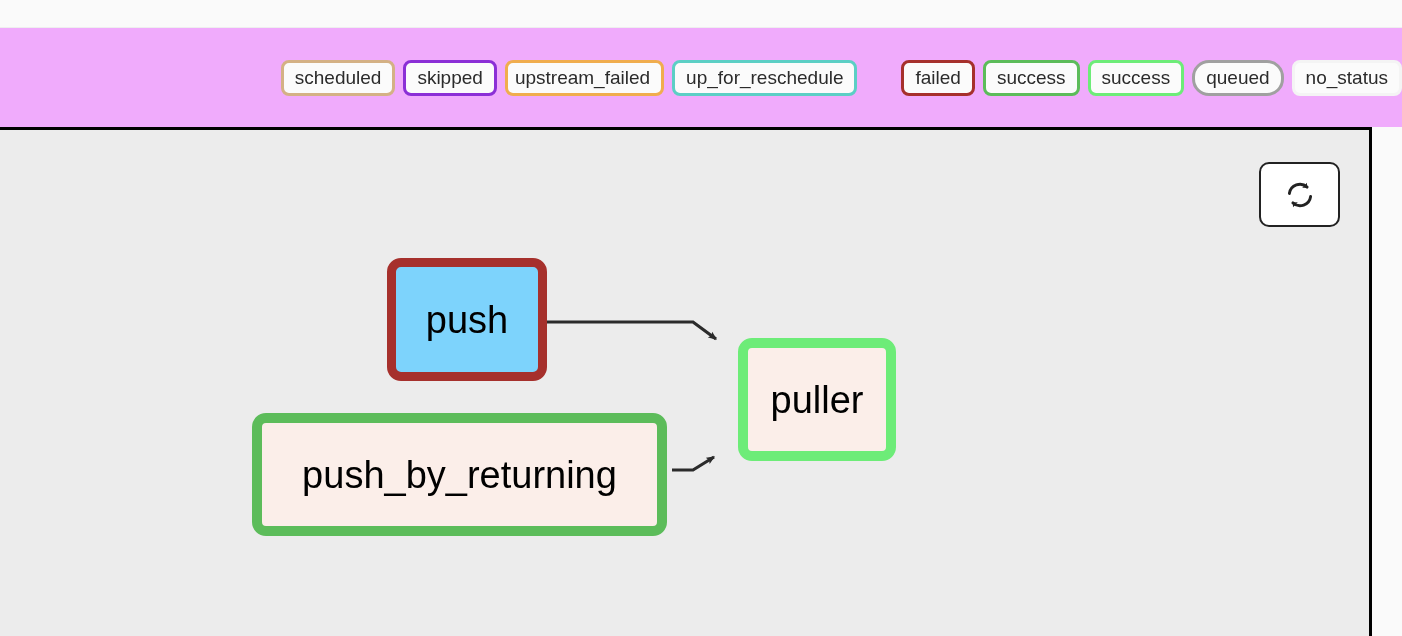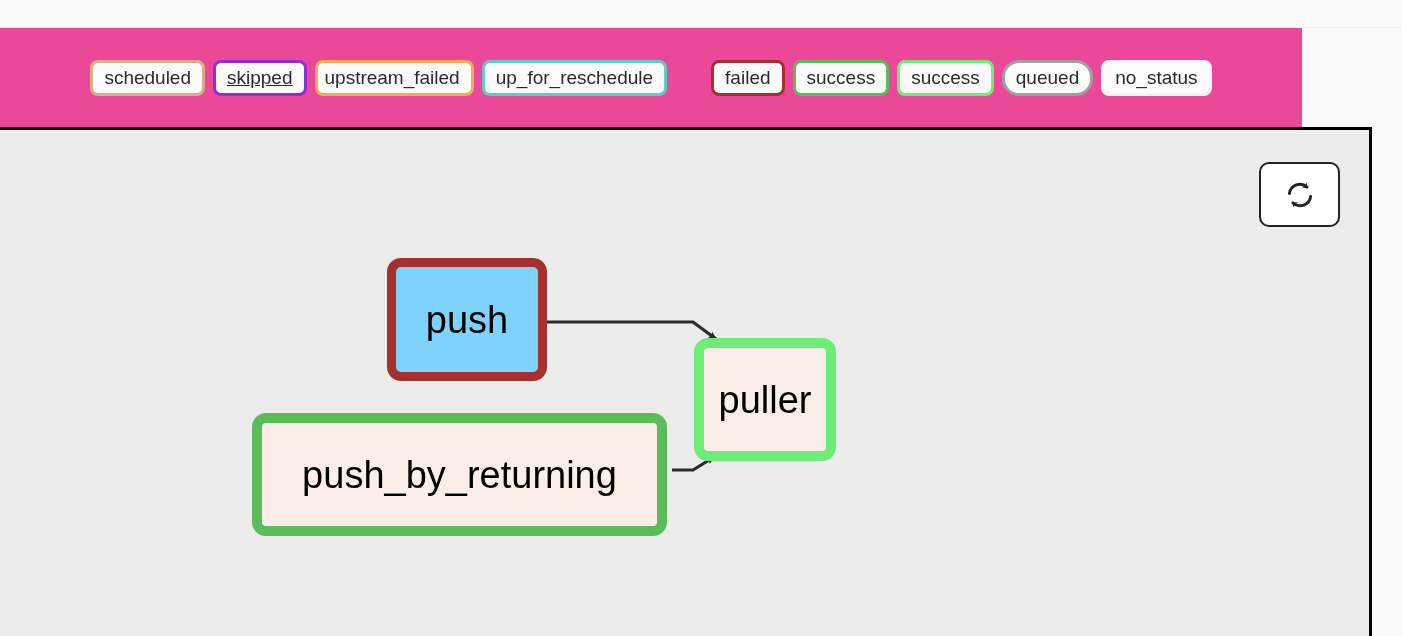--- a/index.html
+++ b/index.html
@@ -19,25 +19,25 @@
     position: absolute;
     left: 0; top: 27px;
     width: 1402px; height: 1px;
     background: #eeeeee;
   }
 
   
   .legend {
     position: absolute;
     left: 0; top: 28px;
-    width: 1302px; height: 99px;
-    background: #ec4899;
+    width: 1402px; height: 99px;
+    background: #f0abfc;
     display: flex;
     align-items: center;
-    justify-content: center;
+    justify-content: flex-end;
     gap: 8px;
   }
 
   .legend-badge {
     display: inline-flex;
     align-items: center;
     justify-content: center;
     height: 36px;
     padding: 0 11px;
     border-radius: 8px;
@@ -97,22 +97,22 @@
   }
   .node-label { font-size: 38px; line-height: 1; }
 
   #node-push {
     left: 387px; top: 128px;
     width: 160px; height: 123px;
     border-color: #a6302c;
     border-width: 9px;
   }
   #node-puller {
-    left: 694px; top: 208px;
-    width: 142px; height: 123px;
+    left: 738px; top: 208px;
+    width: 158px; height: 123px;
     border-color: #6dec78;
     border-width: 10px;
     text-align: right;
   }
   #node-push_by_returning {
     left: 252px; top: 283px;
     width: 415px; height: 246px;
     border-color: #5cbc5a;
     border-width: 10px;
     height: 123px;
@@ -124,21 +124,21 @@
 <body>
 
 <div id="app">
 
   <div class="top-divider"></div>
 
   <div class="legend" id="legend-row">
       <div class="legend-badge" style="border-color: rgb(212, 177, 133);">
         <span>scheduled</span>
       </div>
-      <div class="legend-badge" style="border-color: rgb(139, 47, 214); text-decoration: underline;">
+      <div class="legend-badge" style="border-color: rgb(139, 47, 214);">
         <span>skipped</span>
       </div>
       <div class="legend-badge" style="border-color: rgb(240, 173, 78); padding-left: 7px;">
         <span>upstream_failed</span>
       </div>
       <div class="legend-badge" style="border-color: rgb(92, 207, 197);">
         <span>up_for_reschedule</span>
       </div>
       <div class="legend-badge" style="border-color: rgb(166, 48, 44); margin-left: 36px;">
         <span>failed</span>

